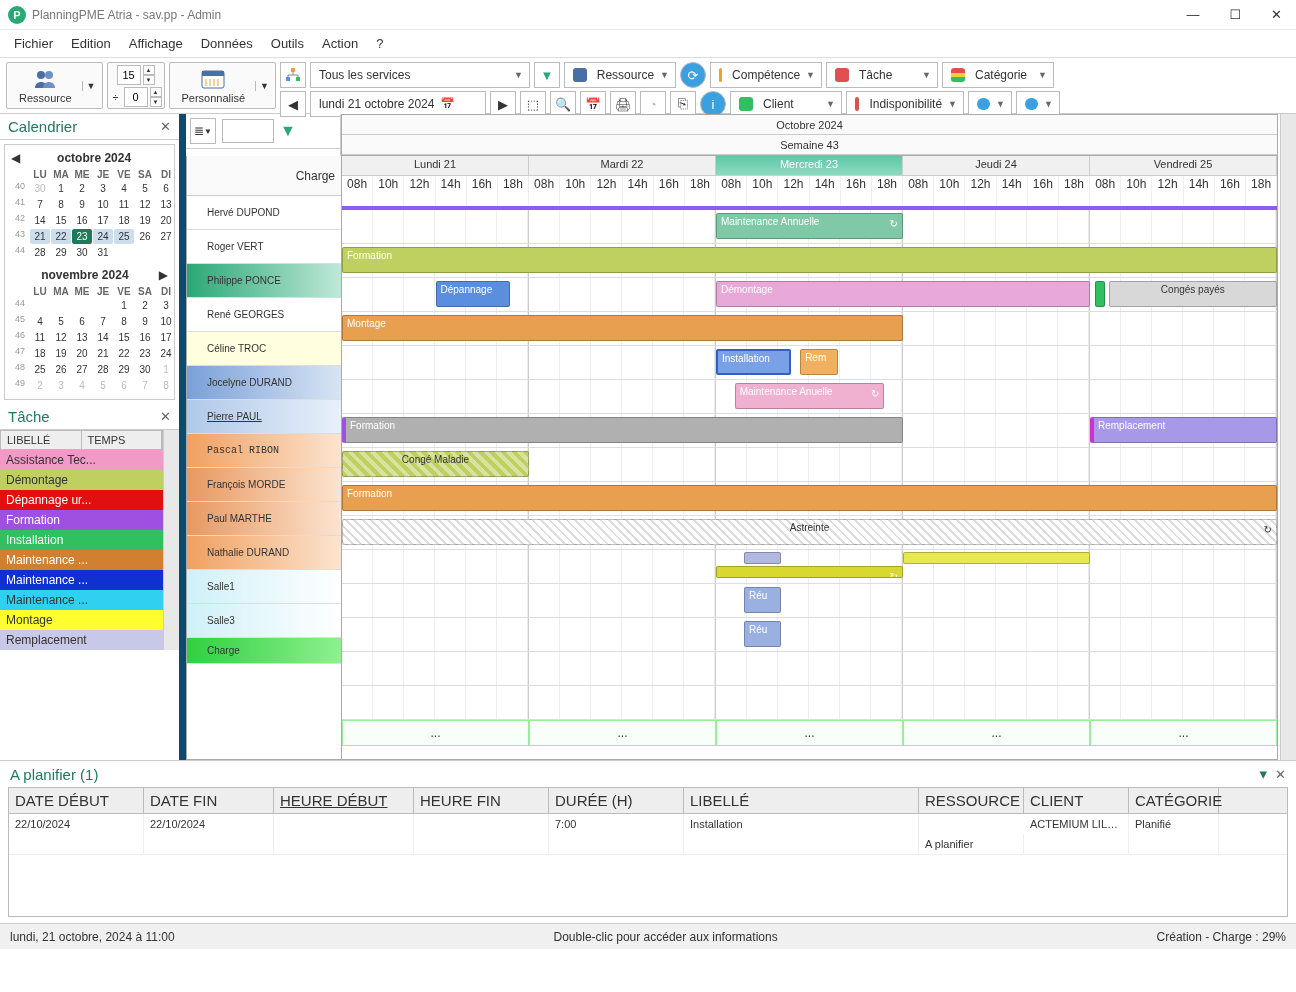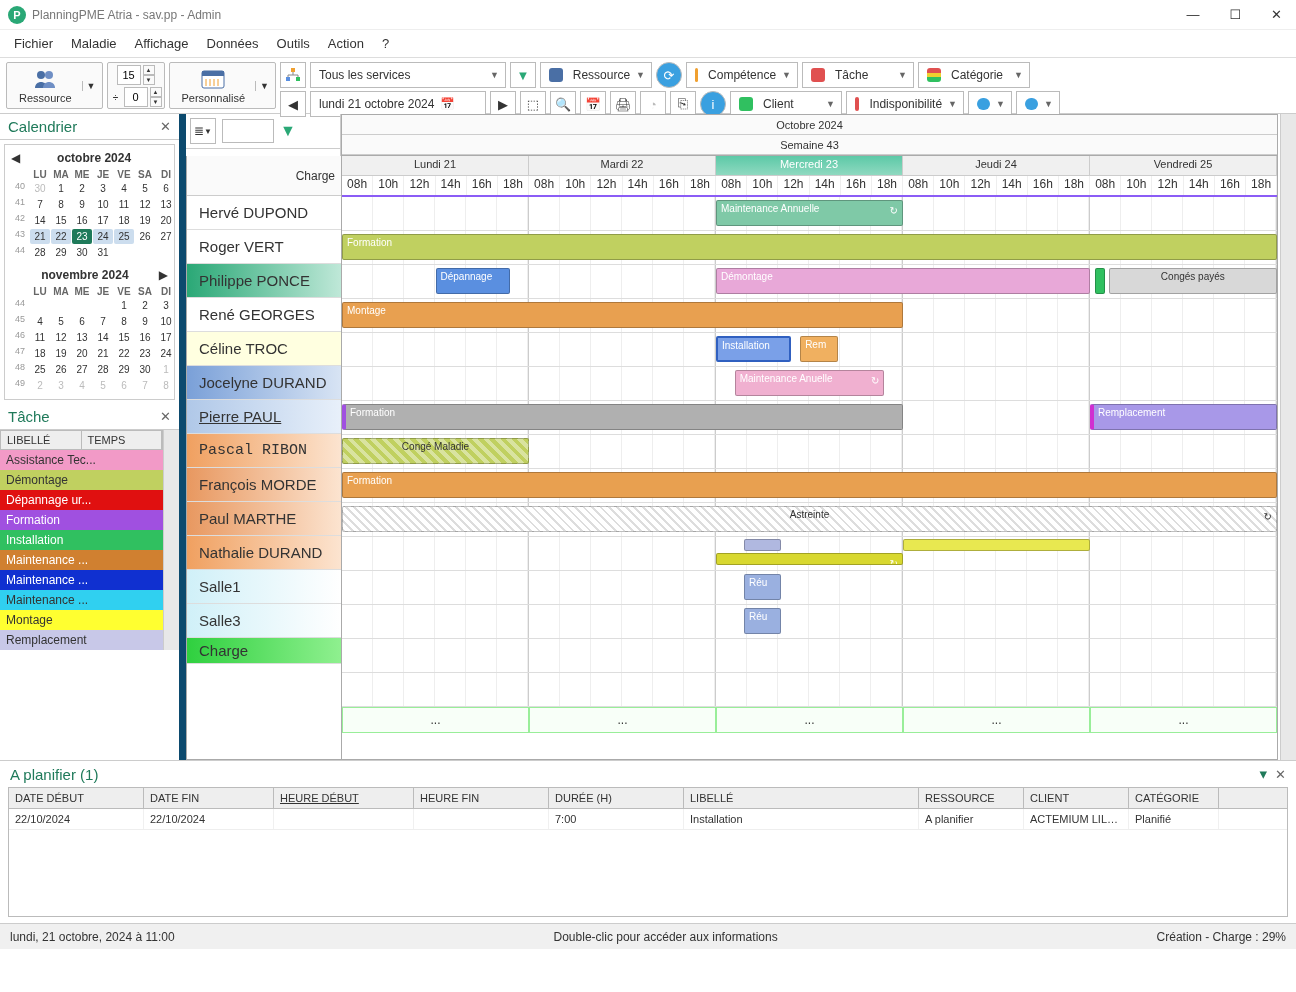--- a/index.html
+++ b/index.html
@@ -48,34 +48,34 @@
 .gantt-top .ico{width:26px;height:26px;border:1px solid #bbb;display:flex;align-items:center;justify-content:center;cursor:pointer}
 .gantt-top input{width:52px;height:24px;border:1px solid #bbb}
 .gantt-hdr{border:1px solid #aaa;margin:0 18px 0 0}
 .gantt-hdr-row{display:flex;border-bottom:1px solid #ccc;height:20px;font-size:11px;align-items:center;justify-content:center;background:#fafafa}
 .day-col{flex:1;border-right:1px solid #ccc;text-align:center;font-size:11px;background:#f0f0f0;padding:2px 0}
 .day-col.hl{background:linear-gradient(to bottom,#5cc9a7,#8fd9c0);color:#fff}
 .hour-cell{flex:1;text-align:center;border-right:1px solid #eee;padding:1px 0}
 .gantt-body{display:flex;flex:1;margin-right:18px;border:1px solid #aaa;border-top:none;position:relative;overflow:hidden}
 .res-col{width:155px;display:flex;flex-direction:column;border-right:1px solid #aaa}
 .res-hdr{height:40px;display:flex;align-items:center;justify-content:flex-end;padding-right:6px;border-bottom:1px solid #ccc;background:#fafafa;font-size:12px}
-.res-row{height:34px;display:flex;align-items:center;padding-left:12px;border-bottom:1px solid #ddd;font-size:15px}
+.res-row{height:34px;display:flex;align-items:center;padding-left:20px;border-bottom:1px solid #ddd;font-size:10px}
 .chart-col{flex:1;position:relative}
 .chart-grid{position:absolute;inset:0;display:flex}
 .chart-grid .dayblk{flex:1;border-right:1px solid #ccc;display:flex}
 .chart-grid .hrblk{flex:1;border-right:1px solid #eee}
 .rows-overlay{position:absolute;inset:0;display:flex;flex-direction:column}
 .g-row{height:34px;border-bottom:1px solid #ddd;position:relative}
 .bar{position:absolute;top:3px;height:26px;border:1px solid rgba(0,0,0,.25);font-size:10px;color:#fff;padding:2px 4px;overflow:hidden;white-space:nowrap;border-radius:2px}
 .charge-row{height:26px;background:linear-gradient(to right,#2fd03f,#7ff07f);display:flex}
 .charge-cell{flex:1;border-right:1px solid #9e9;display:flex;align-items:center;justify-content:center;font-size:12px;color:#333;background:#f8fff8;border:1px solid #9e9}
 .bottom-panel{border-top:1px solid #ccc}
 .bp-hdr{display:flex;align-items:center;justify-content:space-between;padding:4px 10px;color:#1f7a5a;font-size:15px}
 .bp-table{border:1px solid #bbb;margin:0 8px 6px;height:130px;overflow:auto}
-.bp-thead{display:flex;background:#eee;border-bottom:1px solid #bbb;font-size:11px}
+.bp-thead{display:flex;background:#eee;border-bottom:1px solid #bbb;font-size:15px}
 .bp-thead div{padding:4px 6px;border-right:1px solid #bbb}
 .bp-row{display:flex;font-size:11px;border-bottom:1px solid #eee}
 .bp-row div{padding:4px 6px;border-right:1px solid #f0f0f0;overflow:hidden;text-overflow:ellipsis;white-space:nowrap}
 .statusbar{height:26px;background:#f0f0f0;border-top:1px solid #ccc;display:flex;align-items:center;padding:0 10px;font-size:12px;justify-content:space-between}
 .pill{width:14px;height:14px;border-radius:3px;display:inline-block;margin-right:4px;vertical-align:middle}
 .scroll-right{position:absolute;right:0;top:0;bottom:0;width:16px;background:#e8e8e8;border-left:1px solid #ccc}
 .hatched{background-image:repeating-linear-gradient(45deg,#ddd 0,#ddd 2px,#fff 2px,#fff 6px)}
 </style>
 </head>
 <body>
@@ -85,21 +85,21 @@
   <div class="title-text">PlanningPME Atria - sav.pp - Admin</div>
   <div class="win-controls">
     <span>—</span>
     <span>☐</span>
     <span>✕</span>
   </div>
 </div>
 
 <div class="menubar" id="menubar">
     <span>Fichier</span>
-    <span>Maladie</span>
+    <span>Edition</span>
     <span>Affichage</span>
     <span>Données</span>
     <span>Outils</span>
     <span>Action</span>
     <span>?</span>
   </div>
 
 <div class="toolbar">
   <div class="tool-group">
     <div class="tool-btn">
@@ -153,21 +153,21 @@
 
     <div style="display:flex;gap:4px;align-items:center">
       <div class="icon-sq">
           <svg width="16" height="16">
             <rect x="6" y="1" width="4" height="4" fill="#f0a030"></rect>
             <rect x="1" y="10" width="4" height="4" fill="#5a8fe0"></rect>
             <rect x="11" y="10" width="4" height="4" fill="#30c060"></rect>
             <path d="M8 5v3M8 8H3v2M8 8h5v2" stroke="#888" fill="none"></path>
           </svg>
         </div>
-      <div class="combo" style="width:196px">
+      <div class="combo" style="width:220px">
           <span>Tous les services</span>
           <span class="drop">▼</span>
         </div>
       <div class="icon-sq" style="color:#2aa876">▼</div>
       <div class="combo" style="width:112px">
           <span class="pill" style="background:#4a6fa5"></span>
           <span>Ressource</span>
           <span class="drop">▼</span>
         </div>
       <div class="icon-sq" style="background:#3aa0e0;color:#fff;border-radius:50%">⟳</div>
@@ -421,21 +421,21 @@
           </div>
       </div>
       <div class="chart-col">
         <div style="height:20px;display:flex;border-bottom:1px solid #ccc" id="day-hdr">
             <div class="day-col">Lundi 21</div>
             <div class="day-col">Mardi 22</div>
             <div class="day-col hl">Mercredi 23</div>
             <div class="day-col">Jeudi 24</div>
             <div class="day-col">Vendredi 25</div>
           </div>
-        <div style="height:21px;display:flex;border-bottom:2px solid #8b5cf6" id="hour-hdr">
+        <div style="height:34px;display:flex;border-bottom:4px solid #8b5cf6" id="hour-hdr">
             <div class="hour-cell">08h</div>
             <div class="hour-cell">10h</div>
             <div class="hour-cell">12h</div>
             <div class="hour-cell">14h</div>
             <div class="hour-cell">16h</div>
             <div class="hour-cell">18h</div>
             <div class="hour-cell">08h</div>
             <div class="hour-cell">10h</div>
             <div class="hour-cell">12h</div>
             <div class="hour-cell">14h</div>
@@ -585,21 +585,21 @@
         <div style="width: 105px;">CLIENT</div>
         <div style="width: 90px;">CATÉGORIE</div>
       </div>
     <div class="bp-row" id="bp-row">
         <div style="width: 135px;">22/10/2024</div>
         <div style="width: 130px;">22/10/2024</div>
         <div style="width: 140px;"></div>
         <div style="width: 135px;"></div>
         <div style="width: 135px;">7:00</div>
         <div style="width: 235px;">Installation</div>
-        <div style="width: 105px;">A planifier</div>
+        <div style="width: 105px; margin-top: 20px;">A planifier</div>
         <div style="width: 105px;">ACTEMIUM LILLE ...</div>
         <div style="width: 90px;">Planifié</div>
       </div>
   </div>
 </div>
 
 <div class="statusbar">
   <span>lundi, 21 octobre, 2024 à 11:00</span>
   <span>Double-clic pour accéder aux informations</span>
   <span>Création - Charge : 29%</span>

